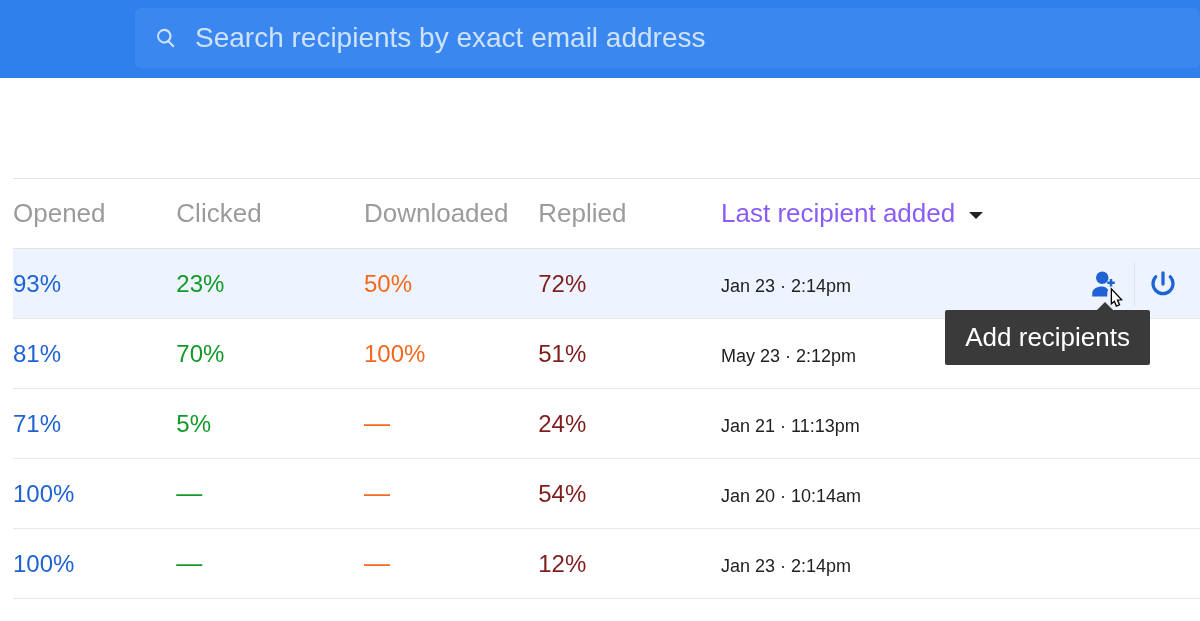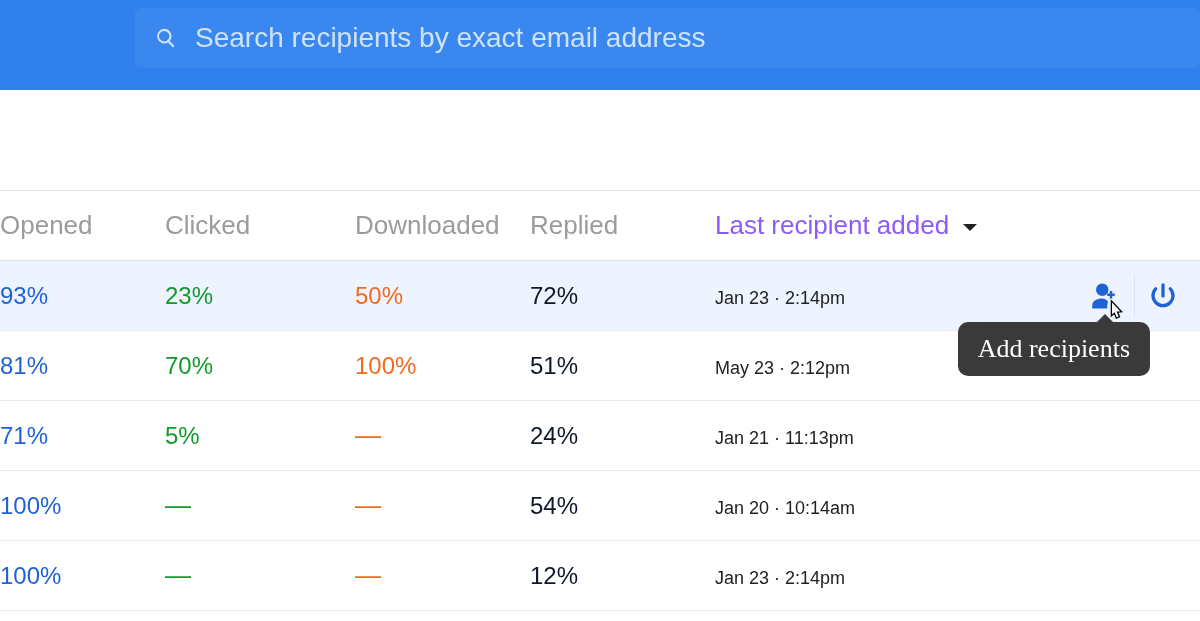--- a/index.html
+++ b/index.html
@@ -9,21 +9,21 @@
     color: #222;
     background: #fff;
     width: 1200px;
     height: 621px;
     overflow: hidden;
   }
 
   
   .topbar {
     background: #2f80ed;
-    height: 90px;
+    height: 78px;
     padding: 8px 0 4px 0;
   }
   .search-wrap {
     margin-left: 135px;
     height: 60px;
     background: #3a88ef;
     border-radius: 6px;
     display: flex;
     align-items: center;
     padding: 0 20px;
@@ -40,21 +40,21 @@
     background: transparent;
     border: none;
     outline: none;
     font-size: 28px;
     color: #fff;
     flex: 1;
   }
   .search-input::placeholder { color: #cfe2fb; }
 
   
-  .table-wrap { margin-top: 100px; }
+  .table-wrap { margin-top: 100px; margin-left: 13px; }
   table {
     width: 100%;
     border-collapse: collapse;
   }
   th, td {
     text-align: left;
     font-weight: 400;
     padding: 0;
     height: 70px;
     vertical-align: middle;
@@ -74,21 +74,21 @@
   .col-opened { width: 165px; padding-left: 0; }
   .col-clicked { width: 190px; }
   .col-downloaded { width: 175px; }
   .col-replied { width: 185px; }
   .col-last { width: 315px; }
   .col-actions { width: 170px; padding-right: 10px; text-align:right; }
 
   .metric-blue { color: #1f62d4; font-weight:500; }
   .metric-green { color: #129a29; font-weight:500; }
   .metric-orange { color: #f4691e; font-weight:500; }
-  .metric-purple { color: #0f172a; font-weight:500; }
+  .metric-purple { color: #7f1d1d; font-weight:500; }
   .dash-orange { color:#f4691e; font-weight:500; font-size:26px; }
   .dash-green { color:#129a29; font-weight:500; font-size:26px; }
   .timestamp { color:#222; font-size:18px; }
 
   .actions {
     display:flex; align-items:center; justify-content:flex-end; gap:0;
     position:relative;
   }
   .action-btn {
     width:56px; height:44px; display:flex; align-items:center; justify-content:center;
@@ -102,23 +102,22 @@
   }
 
   .tooltip {
     position:absolute;
     top: 100%;
     right: 40px;
     margin-top: 4px;
     background:#3a3a3a; color:#fff;
     font-size:26px;
     padding:12px 20px;
-    border-radius:10px;
+    border-radius:2px;
     white-space:nowrap;
-    font-family:Liberation Serif, serif;
   }
   .tooltip::before {
     content:"";
     position:absolute;
     top:-8px; right:36px;
     border-left:9px solid transparent;
     border-right:9px solid transparent;
     border-bottom:9px solid #3a3a3a;
   }
 </style>

